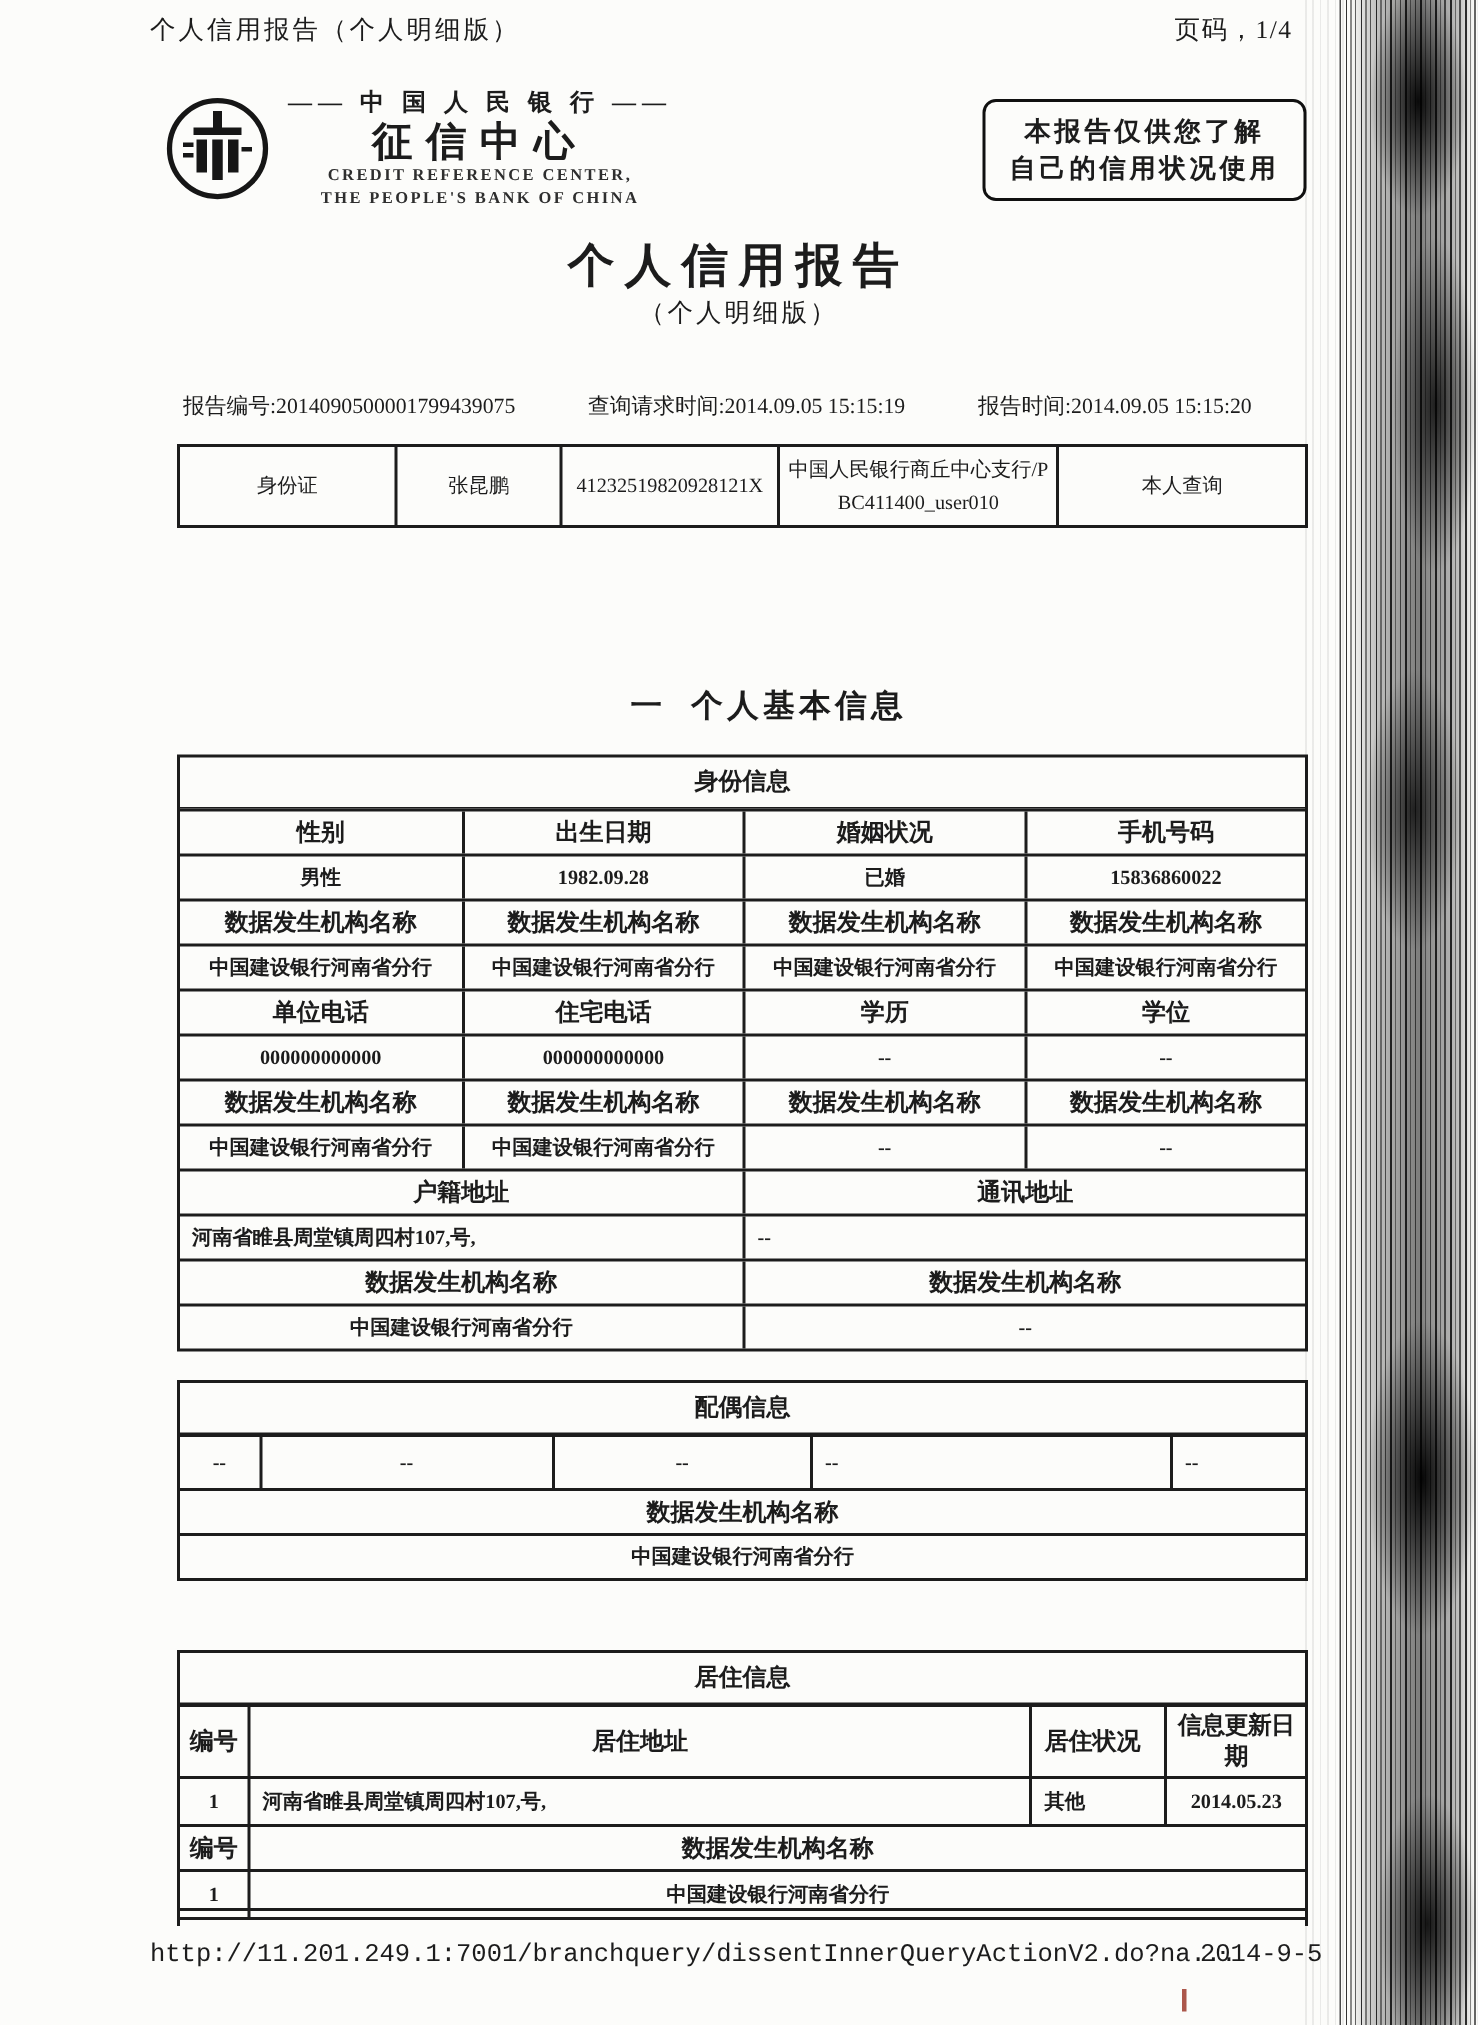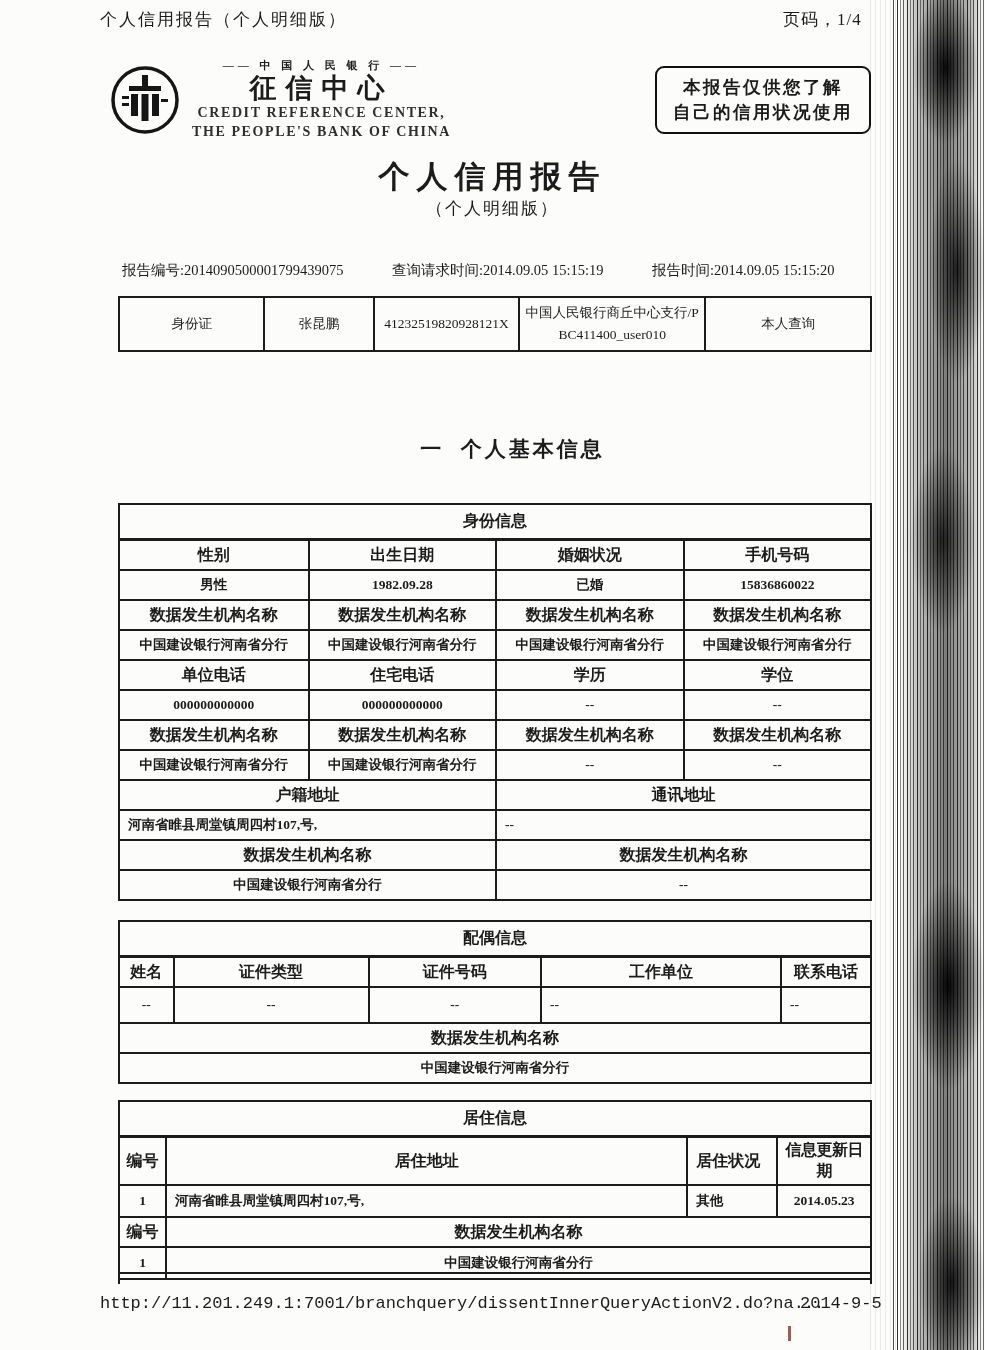--- a/index.html
+++ b/index.html
@@ -14,39 +14,39 @@
   .hdr-left{ position:absolute; left:100px; top:8px; font-size:17px; letter-spacing:2px; }
   .hdr-right{ position:absolute; left:783px; top:8px; font-size:17px; letter-spacing:1px; }
   .footer{ position:absolute; left:100px; top:1294px; width:800px;
     font-family:"Liberation Mono","DejaVu Sans Mono",monospace; font-size:17px; }
   .footer .url{ letter-spacing:0px; }
   .footer .fdate{ position:absolute; left:700px; top:0; }
   
   .logo{ position:absolute; left:108px; top:58px; display:flex; align-items:center; }
   .seal{ width:74px; height:74px; margin-right:10px; }
   .logo-text{ text-align:center; }
-  .logo-bank{ font-size:11px; letter-spacing:4px; font-weight:bold; white-space:pre; }
+  .logo-bank{ font-size:16px; letter-spacing:4px; font-weight:bold; white-space:pre; }
   .logo-center{ font-size:27px; font-weight:900; letter-spacing:9px; line-height:1.15;
     font-family:"Liberation Serif","DejaVu Serif",serif; }
-  .logo-en{ font-size:14px; font-weight:700; color:#2e2e2e; letter-spacing:1.6px; line-height:1.35; }
+  .logo-en{ font-size:11px; font-weight:700; color:#2e2e2e; letter-spacing:1.6px; line-height:1.35; }
   
   .notice{ position:absolute; left:655px; top:66px; width:216px; padding:7px 10px 6px 10px;
     border:2.5px solid #101010; border-radius:9px; font-weight:900; font-size:17.5px;
     letter-spacing:2.5px; line-height:1.45; text-align:center; }
   
   .title{ position:absolute; left:0; top:156px; width:985px; text-align:center;
     font-size:31px; font-weight:900; letter-spacing:7px; }
   .subtitle{ position:absolute; left:0; top:197px; width:985px; text-align:center;
     font-size:17px; letter-spacing:2px; }
   
   .meta{ position:absolute; top:261px; left:0; width:985px; font-size:14.5px; }
   .meta span{ position:absolute; white-space:nowrap; }
   .m1{ left:122px; } .m2{ left:392px; } .m3{ left:652px; }
   
-  .sec-h{ position:absolute; left:0; top:435px; width:985px; text-align:center;
+  .sec-h{ position:absolute; left:0; top:456px; width:985px; text-align:center;
     font-size:21px; font-weight:900; letter-spacing:3px; white-space:pre;padding-left:40px; }
   
   .tbl{ position:absolute; left:118px; width:754px; border:2.5px solid var(--ink); }
   .trow{ display:flex; align-items:stretch; }
   .trow + .trow{ border-top:2px solid var(--ink); }
   .trow.sepb{ border-bottom:1.5px solid var(--ink); }
   .tc{ display:flex; align-items:center; justify-content:center; text-align:center;
     padding:2px 4px; overflow:hidden; }
   .tc + .tc{ border-left:2px solid var(--ink); }
   .tc.left{ justify-content:flex-start; text-align:left; padding-left:8px; }
@@ -208,27 +208,20 @@
     <div class="trow rd">
       <div class="tc d" style="width:50%">中国建设银行河南省分行</div>
       <div class="tc d" style="width:50%">--</div>
     </div>
   </div>
 
   <div class="tbl t-spouse">
     <div class="trow rt sepb">
       <div class="tc h" style="width:100%">配偶信息</div>
     </div>
-    <div class="trow rh">
-      <div class="tc h" style="width:7%">姓名</div>
-      <div class="tc h" style="width:26%">证件类型</div>
-      <div class="tc h" style="width:23%">证件号码</div>
-      <div class="tc h" style="width:32%">工作单位</div>
-      <div class="tc h" style="width:12%">联系电话</div>
-    </div>
     <div class="trow rd" style="min-height:36px">
       <div class="tc d" style="width:7%">--</div>
       <div class="tc d" style="width:26%">--</div>
       <div class="tc d" style="width:23%">--</div>
       <div class="tc d left" style="width:32%">--</div>
       <div class="tc d left" style="width:12%">--</div>
     </div>
     <div class="trow rh">
       <div class="tc h" style="width:100%">数据发生机构名称</div>
     </div>

